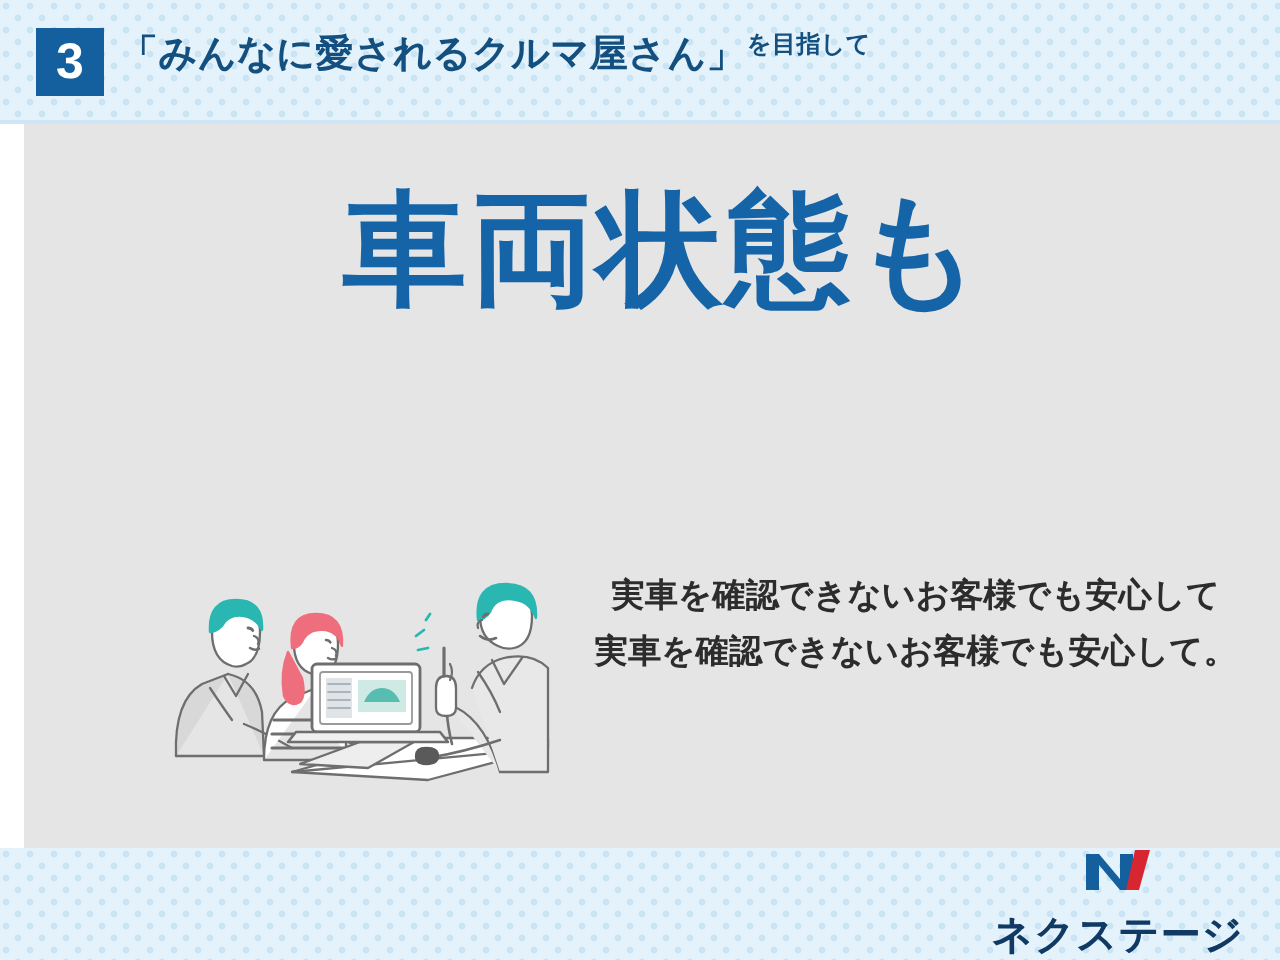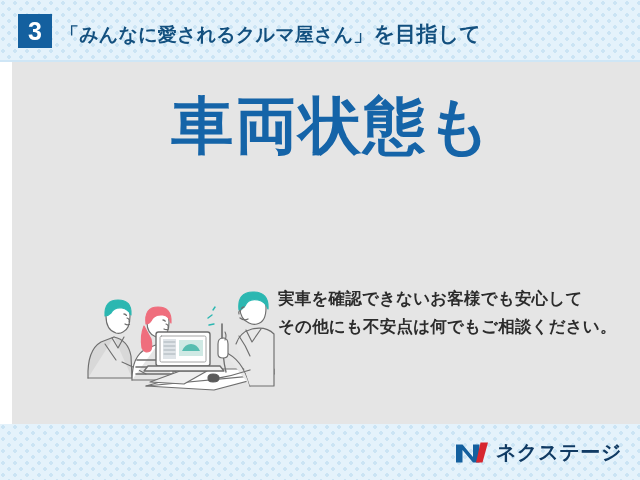--- a/index.html
+++ b/index.html
@@ -63,32 +63,32 @@
     text-align: center;
     letter-spacing: 0;
   }
 
   #header-title {
     position: absolute;
     left: 60px;
     top: 14px;
     height: 34px;
     display: flex;
-    align-items: flex-end;
+    align-items: flex-start;
     color: #13507f;
     font-size: 19px;
     font-weight: bold;
     white-space: nowrap;
     letter-spacing: 0.2px;
   }
   #header-title .lead {
     font-size: 19px;
   }
   #header-title .tail {
-    font-size: 21px;
+    font-size: 12px;
     margin-left: 1px;
   }
 
   
   #stage {
     position: absolute;
     left: 12px;
     top: 62px;
     width: 640px;
     height: 362px;
@@ -121,20 +121,21 @@
   #body-copy {
     position: absolute;
     left: 266px;
     top: 222px;
     width: 360px;
     color: #2c2c2c;
     font-size: 16.5px;
     font-weight: bold;
     line-height: 1.72;
     letter-spacing: 0.2px;
+    text-align: center;
   }
   #body-copy p {
     margin: 0;
     white-space: nowrap;
   }
 
   
   #illustration {
     position: absolute;
     left: 62px;
@@ -153,20 +154,21 @@
     height: 56px;
   }
   #brand-lockup {
     position: absolute;
     right: 18px;
     top: 50%;
     transform: translateY(-50%);
     display: flex;
     align-items: center;
     gap: 7px;
+    flex-direction: column;
   }
   #brand-mark { display: block; }
   #brand-name {
     color: #103a63;
     font-size: 20px;
     font-weight: bold;
     letter-spacing: 0.6px;
     white-space: nowrap;
   }
 </style>
@@ -272,21 +274,21 @@
 
           <path d="M134 44 L138 41" stroke="#2bb7b1" stroke-width="1.4"></path>
           <path d="M135 51 L140 50" stroke="#2bb7b1" stroke-width="1.4"></path>
           <path d="M139 36 L141 33" stroke="#2bb7b1" stroke-width="1.4"></path>
         </g>
       </svg>
     </div>
 
     <div id="body-copy">
       <p>実車を確認できないお客様でも安心して</p>
-      <p>その他にも不安点は何でもご相談ください。</p>
+      <p>実車を確認できないお客様でも安心して。</p>
     </div>
 
   </div>
 
   <div id="footer-band" class="dotted">
     <div id="brand-lockup">
       <svg id="brand-mark" width="34" height="24" viewBox="0 0 34 24" xmlns="http://www.w3.org/2000/svg">
         <path d="M1 22 L1 4 L7.5 4 L18 16.5 L18 4 L24.5 4 L24.5 22 L18 22 L7.5 9.5 L7.5 22 Z" fill="#14609f"></path>
         <path d="M25.5 2 L33 2 L27.5 22 L21 22 Z" fill="#d7262f"></path>
       </svg>

